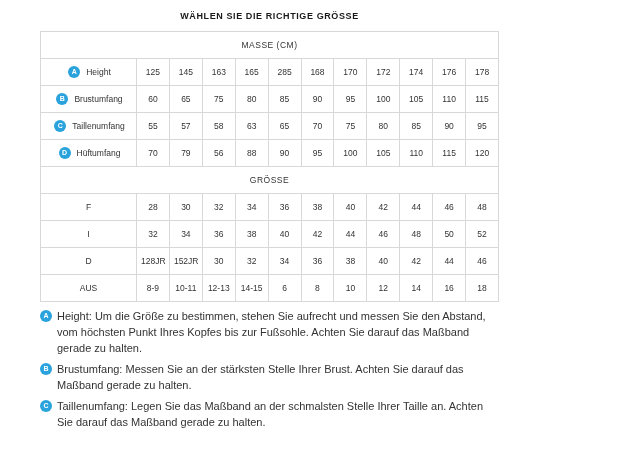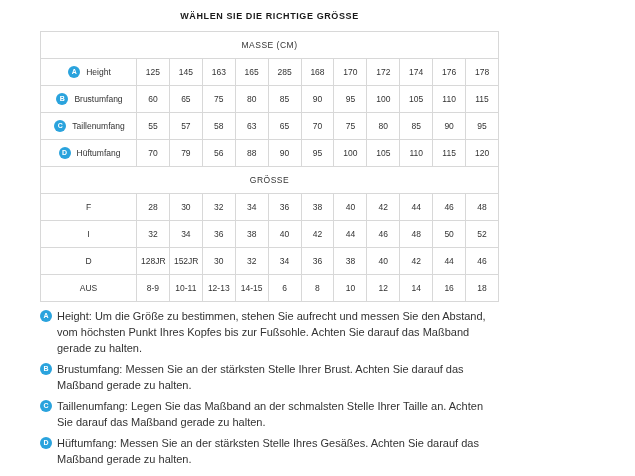--- a/index.html
+++ b/index.html
@@ -263,19 +263,15 @@
       <span class="note-text">Height: Um die Größe zu bestimmen, stehen Sie aufrecht und messen Sie den Abstand, vom höchsten Punkt Ihres Kopfes bis zur Fußsohle. Achten Sie darauf das Maßband gerade zu halten.</span>
     </div>
     <div class="note">
       <span class="badge">B</span>
       <span class="note-text">Brustumfang: Messen Sie an der stärksten Stelle Ihrer Brust. Achten Sie darauf das Maßband gerade zu halten.</span>
     </div>
     <div class="note">
       <span class="badge">C</span>
       <span class="note-text">Taillenumfang: Legen Sie das Maßband an der schmalsten Stelle Ihrer Taille an. Achten Sie darauf das Maßband gerade zu halten.</span>
     </div>
-    <div class="note">
-      <span class="badge">D</span>
-      <span class="note-text">Hüftumfang: Messen Sie an der stärksten Stelle Ihres Gesäßes. Achten Sie darauf das Maßband gerade zu halten.</span>
-    </div>
   </div>
 
 </div>
 
 </body></html>

